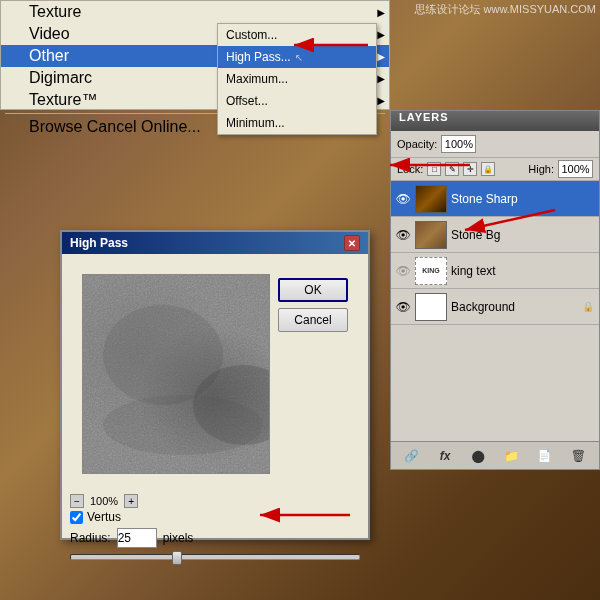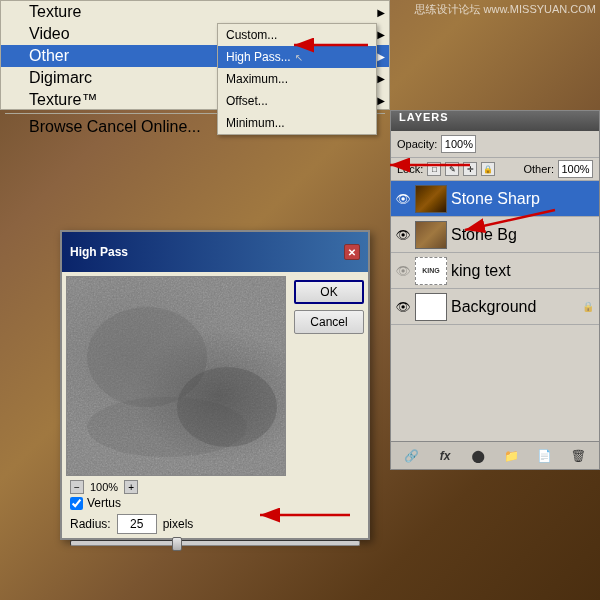--- a/index.html
+++ b/index.html
@@ -82,21 +82,21 @@
       height: 310px;
       background: #ece9d8;
       border: 2px solid #888;
       z-index: 80;
       box-shadow: 3px 3px 8px rgba(0,0,0,0.4);
     }
 
     .dialog-title {
       background: linear-gradient(to right, #0a246a, #3a6ea8);
       color: white;
-      height: 40px;
+      height: 22px;
       display: flex;
       align-items: center;
       padding: 0 8px;
       font-size: 12px;
       font-weight: bold;
       justify-content: space-between;
     }
 
     .dialog-close {
       width: 16px;
@@ -106,21 +106,21 @@
       border-radius: 2px;
       display: flex;
       align-items: center;
       justify-content: center;
       color: white;
       font-size: 10px;
       cursor: pointer;
     }
 
     .dialog-body {
-      padding: 4px;
+      padding: 20px;
       display: flex;
       gap: 8px;
     }
 
     .dialog-preview {
       width: 220px;
       height: 200px;
       background: linear-gradient(145deg, #4a4a4a 0%, #6a6a6a 30%, #3a3a3a 60%, #5a5a5a 100%);
       border: 1px solid #888;
       overflow: hidden;
@@ -194,21 +194,20 @@
       gap: 6px;
       padding: 2px 8px;
       font-size: 12px;
     }
 
     .radius-input {
       width: 40px;
       height: 20px;
       border: 1px solid #888;
       background: white;
-      text-align: center;
       font-size: 12px;
     }
 
     .slider-row {
       padding: 0 8px;
       position: relative;
     }
     .slider-track {
       width: 100%;
       height: 6px;
@@ -369,21 +368,21 @@
       display: flex;
       align-items: center;
       justify-content: center;
       font-size: 8px;
       font-weight: bold;
       color: #333;
       border: 1px dashed #888;
     }
 
     .layer-name {
-      font-size: 16px;
+      font-size: 12px;
       flex: 1;
     }
 
     .layer-lock-icon {
       font-size: 10px;
       opacity: 0.6;
     }
 
     .layers-bottom-toolbar {
       position: absolute;
@@ -553,21 +552,21 @@
     <span class="opacity-label">Opacity:</span>
     <input class="opacity-input" type="text" value="100%" style="">
   </div>
 
   <div class="lock-row">
     <span>Lock:</span>
     <div class="lock-icon">□</div>
     <div class="lock-icon">✎</div>
     <div class="lock-icon">✛</div>
     <div class="lock-icon">🔒</div>
-    <span class="fill-label">Other:</span>
+    <span class="fill-label">High:</span>
     <input class="fill-input" type="text" value="100%" style="">
   </div>
 
   <div class="layer-item selected">
     <div class="layer-eye">👁</div>
     <div class="layer-thumb layer-thumb-stone-sharp"></div>
     <span class="layer-name">Stone Sharp</span>
   </div>
 
   <div class="layer-item">

